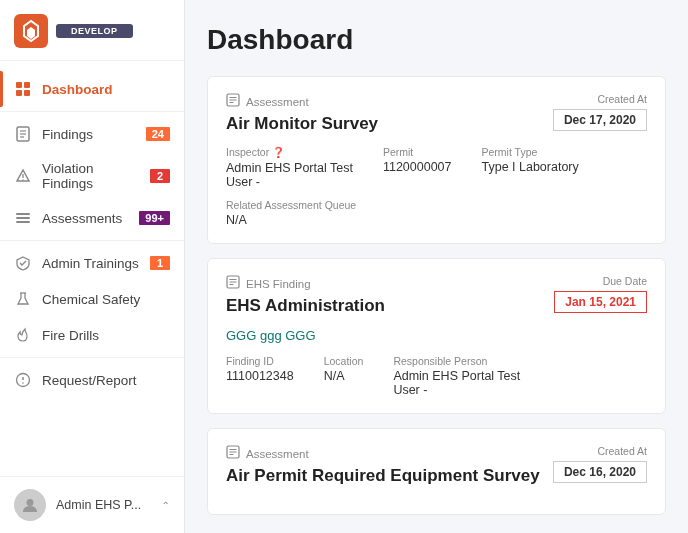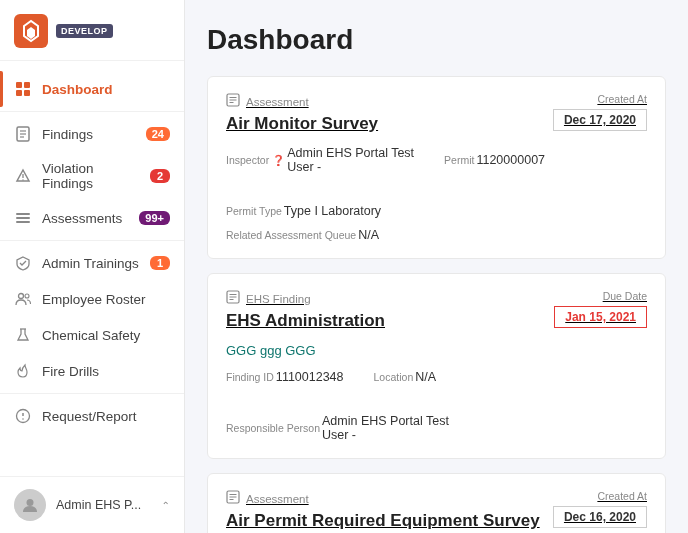--- a/index.html
+++ b/index.html
@@ -25,21 +25,21 @@
     .logo-icon {
       width: 34px;
       height: 34px;
     }
     .dev-badge {
       background: #4a4a6a;
       color: #fff;
       font-size: 9px;
       font-weight: bold;
       border-radius: 3px;
-      padding: 2px 5px;
+      padding: 2px 15px;
       letter-spacing: 0.5px;
     }
     .sidebar-nav {
       flex: 1;
       padding: 10px 0;
       overflow-y: auto;
     }
     .nav-item {
       display: flex;
       align-items: center;
@@ -69,21 +69,21 @@
       height: 18px;
       display: flex;
       align-items: center;
       justify-content: center;
       flex-shrink: 0;
     }
     .nav-label { flex: 1; }
     .nav-badge {
       font-size: 11px;
       font-weight: bold;
-      border-radius: 6px;
+      border-radius: 1px;
       padding: 1px 6px;
       min-width: 20px;
       text-align: center;
     }
     .badge-orange { background: #ff6b35; color: #fff; }
     .badge-red { background: #e53935; color: #fff; }
     .badge-gray { background: #701a75; color: #fff; }
     .nav-divider { border: none; border-top: 1px solid #f0f0f0; margin: 6px 0; }
 
     .sidebar-footer {
@@ -137,21 +137,20 @@
     }
     .card-type-label {
       font-size: 11.5px;
       color: #888;
       font-weight: 500;
     }
     .card-header-row {
       display: flex;
       justify-content: space-between;
       align-items: flex-start;
-      text-decoration: underline;
     }
     .card-title {
       font-size: 17px;
       font-weight: 700;
       color: #222;
       margin-bottom: 12px;
     }
     .created-at-block, .due-date-block {
       display: flex;
       flex-direction: column;
@@ -175,21 +174,21 @@
     }
     .date-badge.overdue {
       border-color: #e53935;
       color: #e53935;
     }
     .card-fields {
       display: flex;
       gap: 30px;
       flex-wrap: wrap;
     }
-    .card-field { display: flex; flex-direction: row; gap: 2px; align-items: center; }
+    .card-field { display: flex; flex-direction: column; gap: 2px; }
     .field-label { font-size: 10.5px; color: #888; }
     .field-value { font-size: 12.5px; color: #333; font-weight: 500; }
     .field-value.wide { max-width: 160px; }
     .card-description { font-size: 13px; color: #0f766e; margin-bottom: 12px; }
     .type-icon { font-size: 13px; color: #888; }
     hr.nav-divider { margin: 4px 0; }
   </style>
 </head>
 <body>
 
@@ -263,31 +262,20 @@
       <span class="nav-icon">
         <svg width="16" height="16" viewBox="0 0 16 16" fill="none">
           <path d="M8 2 L14 5 V9 C14 12 11 14 8 15 C5 14 2 12 2 9 V5 Z" stroke="#888" stroke-width="1.3" fill="none"></path>
           <path d="M5 8 L7 10 L11 6" stroke="#888" stroke-width="1.3"></path>
         </svg>
       </span>
       <span class="nav-label">Admin Trainings</span>
       <span class="nav-badge badge-orange">1</span>
     </div>
 
-    <div class="nav-item">
-      <span class="nav-icon">
-        <svg width="16" height="16" viewBox="0 0 16 16" fill="none">
-          <circle cx="6" cy="5" r="2.5" stroke="#888" stroke-width="1.3"></circle>
-          <path d="M1 14 C1 10.5 3 9 6 9 C9 9 11 10.5 11 14" stroke="#888" stroke-width="1.3"></path>
-          <circle cx="12" cy="5" r="2" stroke="#888" stroke-width="1.1"></circle>
-          <path d="M12 9 C14 9 15.5 10 15.5 13" stroke="#888" stroke-width="1.1"></path>
-        </svg>
-      </span>
-      <span class="nav-label">Employee Roster</span>
-    </div>
 
     <div class="nav-item">
       <span class="nav-icon">
         <svg width="16" height="16" viewBox="0 0 16 16" fill="none">
           <path d="M6 2 V7 L3 13 H13 L10 7 V2" stroke="#888" stroke-width="1.3" fill="none"></path>
           <line x1="5" y1="2" x2="11" y2="2" stroke="#888" stroke-width="1.3"></line>
         </svg>
       </span>
       <span class="nav-label">Chemical Safety</span>
     </div>

